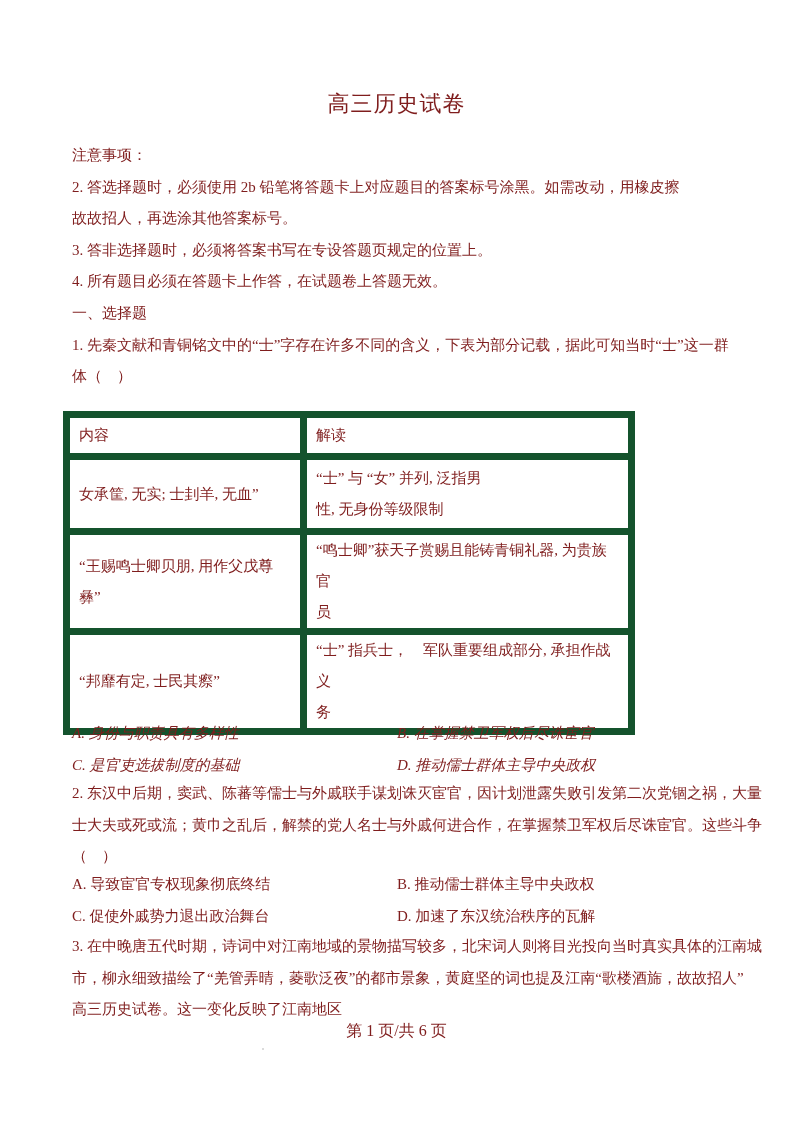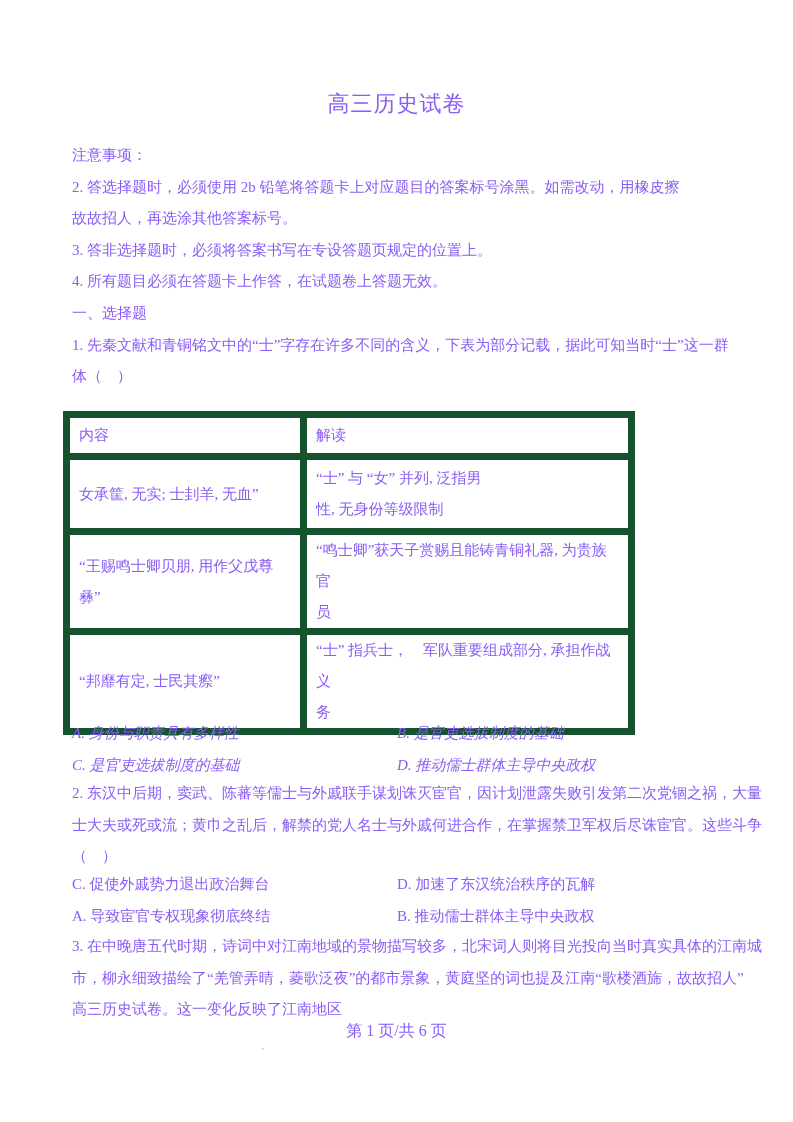--- a/index.html
+++ b/index.html
@@ -6,21 +6,21 @@
     margin: 0;
     padding: 0;
     background: #ffffff;
   }
   .page {
     position: relative;
     width: 793px;
     height: 1122px;
     background: #ffffff;
     font-family: "Liberation Serif", "DejaVu Serif", serif;
-    color: #8b5cf6;
+    color: #7f1d1d;
     font-size: 15px;
     overflow: hidden;
     margin: 0 auto;
   }
   .doc-title {
     position: absolute;
     top: 90px;
     left: 0;
     width: 100%;
     text-align: center;
@@ -148,42 +148,42 @@
       <td>“邦靡有定, 士民其瘵”</td>
       <td>“士” 指兵士，　军队重要组成部分, 承担作战义
 务</td>
     </tr>
   </tbody>
     </table>
 
   <div id="q1-options" class="options-block">
     <div class="opt-row">
       <span class="opt-left">A. 身份与职责具有多样性</span>
-      <span class="opt-right">B. 是官吏选拔制度的基础</span>
+      <span class="opt-right">B. 在掌握禁卫军权后尽诛宦官</span>
     </div>
     <div class="opt-row">
       <span class="opt-left">C. 是官吏选拔制度的基础</span>
       <span class="opt-right">D. 推动儒士群体主导中央政权</span>
     </div>
   </div>
 
   <div id="block-q2" class="text-block">
     <div class="line">2. 东汉中后期，窦武、陈蕃等儒士与外戚联手谋划诛灭宦官，因计划泄露失败引发第二次党锢之祸，大量</div>
     <div class="line">士大夫或死或流；黄巾之乱后，解禁的党人名士与外戚何进合作，在掌握禁卫军权后尽诛宦官。这些斗争</div>
     <div class="line">（　）</div>
   </div>
 
   <div id="q2-options" class="options-block">
     <div class="opt-row">
+      <span class="opt-left">A. 导致宦官专权现象彻底终结</span>
+      <span class="opt-right">B. 推动儒士群体主导中央政权</span>
+    </div>
+    <div class="opt-row">
       <span class="opt-left">C. 促使外戚势力退出政治舞台</span>
       <span class="opt-right">D. 加速了东汉统治秩序的瓦解</span>
-    </div>
-    <div class="opt-row">
-      <span class="opt-left">A. 导致宦官专权现象彻底终结</span>
-      <span class="opt-right">B. 推动儒士群体主导中央政权</span>
     </div>
   </div>
 
   <div id="block-q3" class="text-block">
     <div class="line">3. 在中晚唐五代时期，诗词中对江南地域的景物描写较多，北宋词人则将目光投向当时真实具体的江南城</div>
     <div class="line">市，柳永细致描绘了“羌管弄晴，菱歌泛夜”的都市景象，黄庭坚的词也提及江南“歌楼酒旆，故故招人”</div>
     <div class="line">高三历史试卷。这一变化反映了江南地区</div>
   </div>
 
   <div class="page-footer">第 1 页/共 6 页</div>

